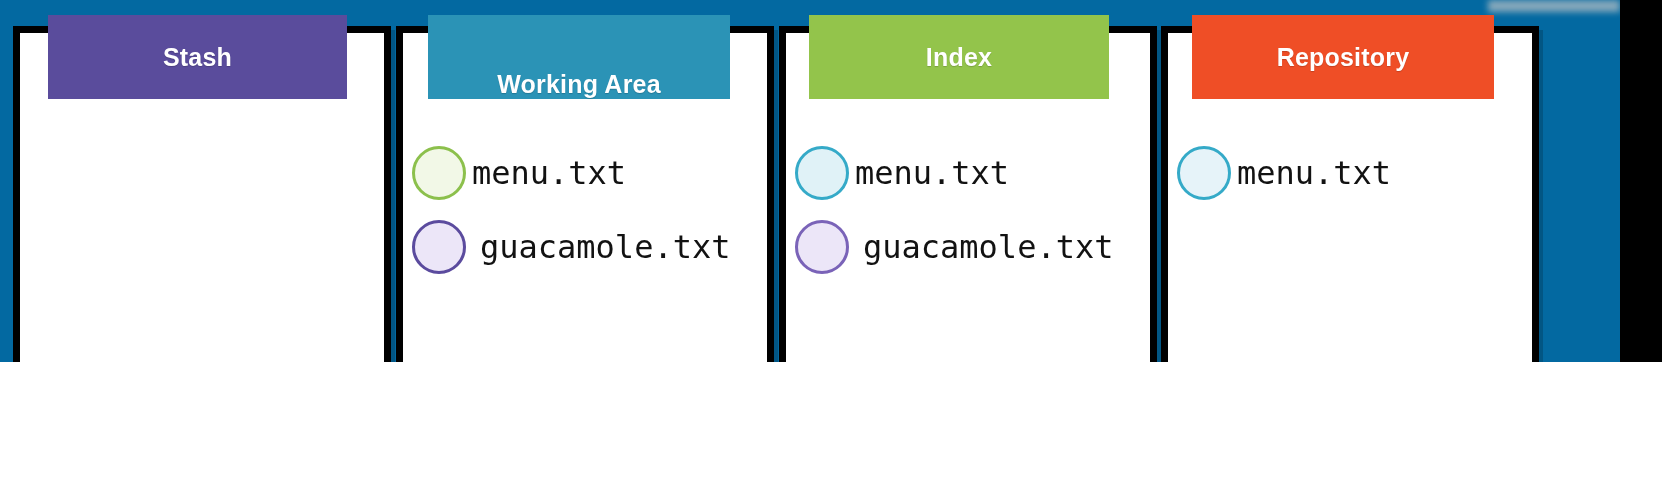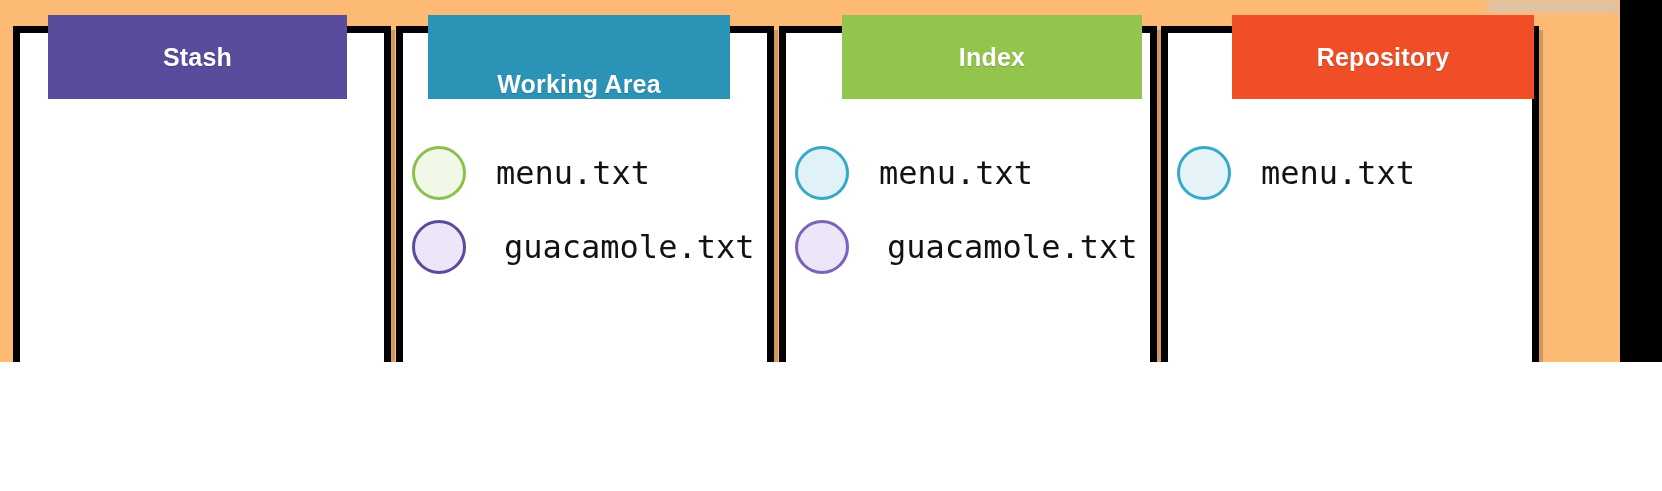--- a/index.html
+++ b/index.html
@@ -14,21 +14,21 @@
     overflow: hidden;
     font-family: "Liberation Sans", sans-serif;
     position: relative;
   }
 
   #stage {
     position: absolute;
     left: 0; top: 0;
     width: 1662px;
     height: 362px;
-    background: #fdba74;
+    background: #0369a1;
     overflow: hidden;
   }
 
   
   .right-gutter {
     position: absolute;
     top: 0;
     right: 0;
     width: 42px;
     height: 491px;
@@ -70,21 +70,20 @@
 
   .panel-body {
     position: absolute;
     box-sizing: border-box;
   }
 
   .file-row {
     display: flex;
     align-items: center;
     height: 74px;
-    gap: 24px;
   }
 
   .file-dot {
     width: 54px;
     height: 54px;
     border-radius: 50%;
     box-sizing: border-box;
     border: 3px solid #8cc04c;
     background: #f2f8e7;
     flex: 0 0 auto;
@@ -135,35 +134,35 @@
         <div class="file-row">
           <span class="file-dot" style="border-color: rgb(140, 192, 76); background: rgb(242, 248, 231);"></span>
           <span class="file-label" style="margin-left: 6px;">menu.txt</span>
         </div>
         <div class="file-row">
           <span class="file-dot" style="border-color: rgb(91, 75, 158); background: rgb(236, 230, 248);"></span>
           <span class="file-label" style="margin-left: 14px;">guacamole.txt</span>
         </div>
       </div>
       <div class="panel" style="left: 779px; top: 26px; width: 378px; height: 420px;"></div>
-      <div class="panel-header" style="left: 842px; top: 15px; width: 300px; height: 84px; background: rgb(147, 196, 75);">
+      <div class="panel-header" style="left: 809px; top: 15px; width: 300px; height: 84px; background: rgb(147, 196, 75);">
         <span>Index</span>
       </div>
       <div class="panel-body" style="left: 795px; top: 136px; width: 346px;">
         <div class="file-row">
           <span class="file-dot" style="border-color: rgb(53, 170, 200); background: rgb(224, 242, 247);"></span>
           <span class="file-label" style="margin-left: 6px;">menu.txt</span>
         </div>
         <div class="file-row">
           <span class="file-dot" style="border-color: rgb(122, 99, 184); background: rgb(236, 230, 248);"></span>
           <span class="file-label" style="margin-left: 14px;">guacamole.txt</span>
         </div>
       </div>
       <div class="panel" style="left: 1161px; top: 26px; width: 378px; height: 420px;"></div>
-      <div class="panel-header" style="left: 1232px; top: 15px; width: 302px; height: 84px; background: rgb(239, 78, 38);">
+      <div class="panel-header" style="left: 1192px; top: 15px; width: 302px; height: 84px; background: rgb(239, 78, 38);">
         <span>Repository</span>
       </div>
       <div class="panel-body" style="left: 1177px; top: 136px; width: 346px;">
         <div class="file-row">
           <span class="file-dot" style="border-color: rgb(53, 170, 200); background: rgb(230, 243, 249);"></span>
           <span class="file-label" style="margin-left: 6px;">menu.txt</span>
         </div>
       </div>
     </div>
 

